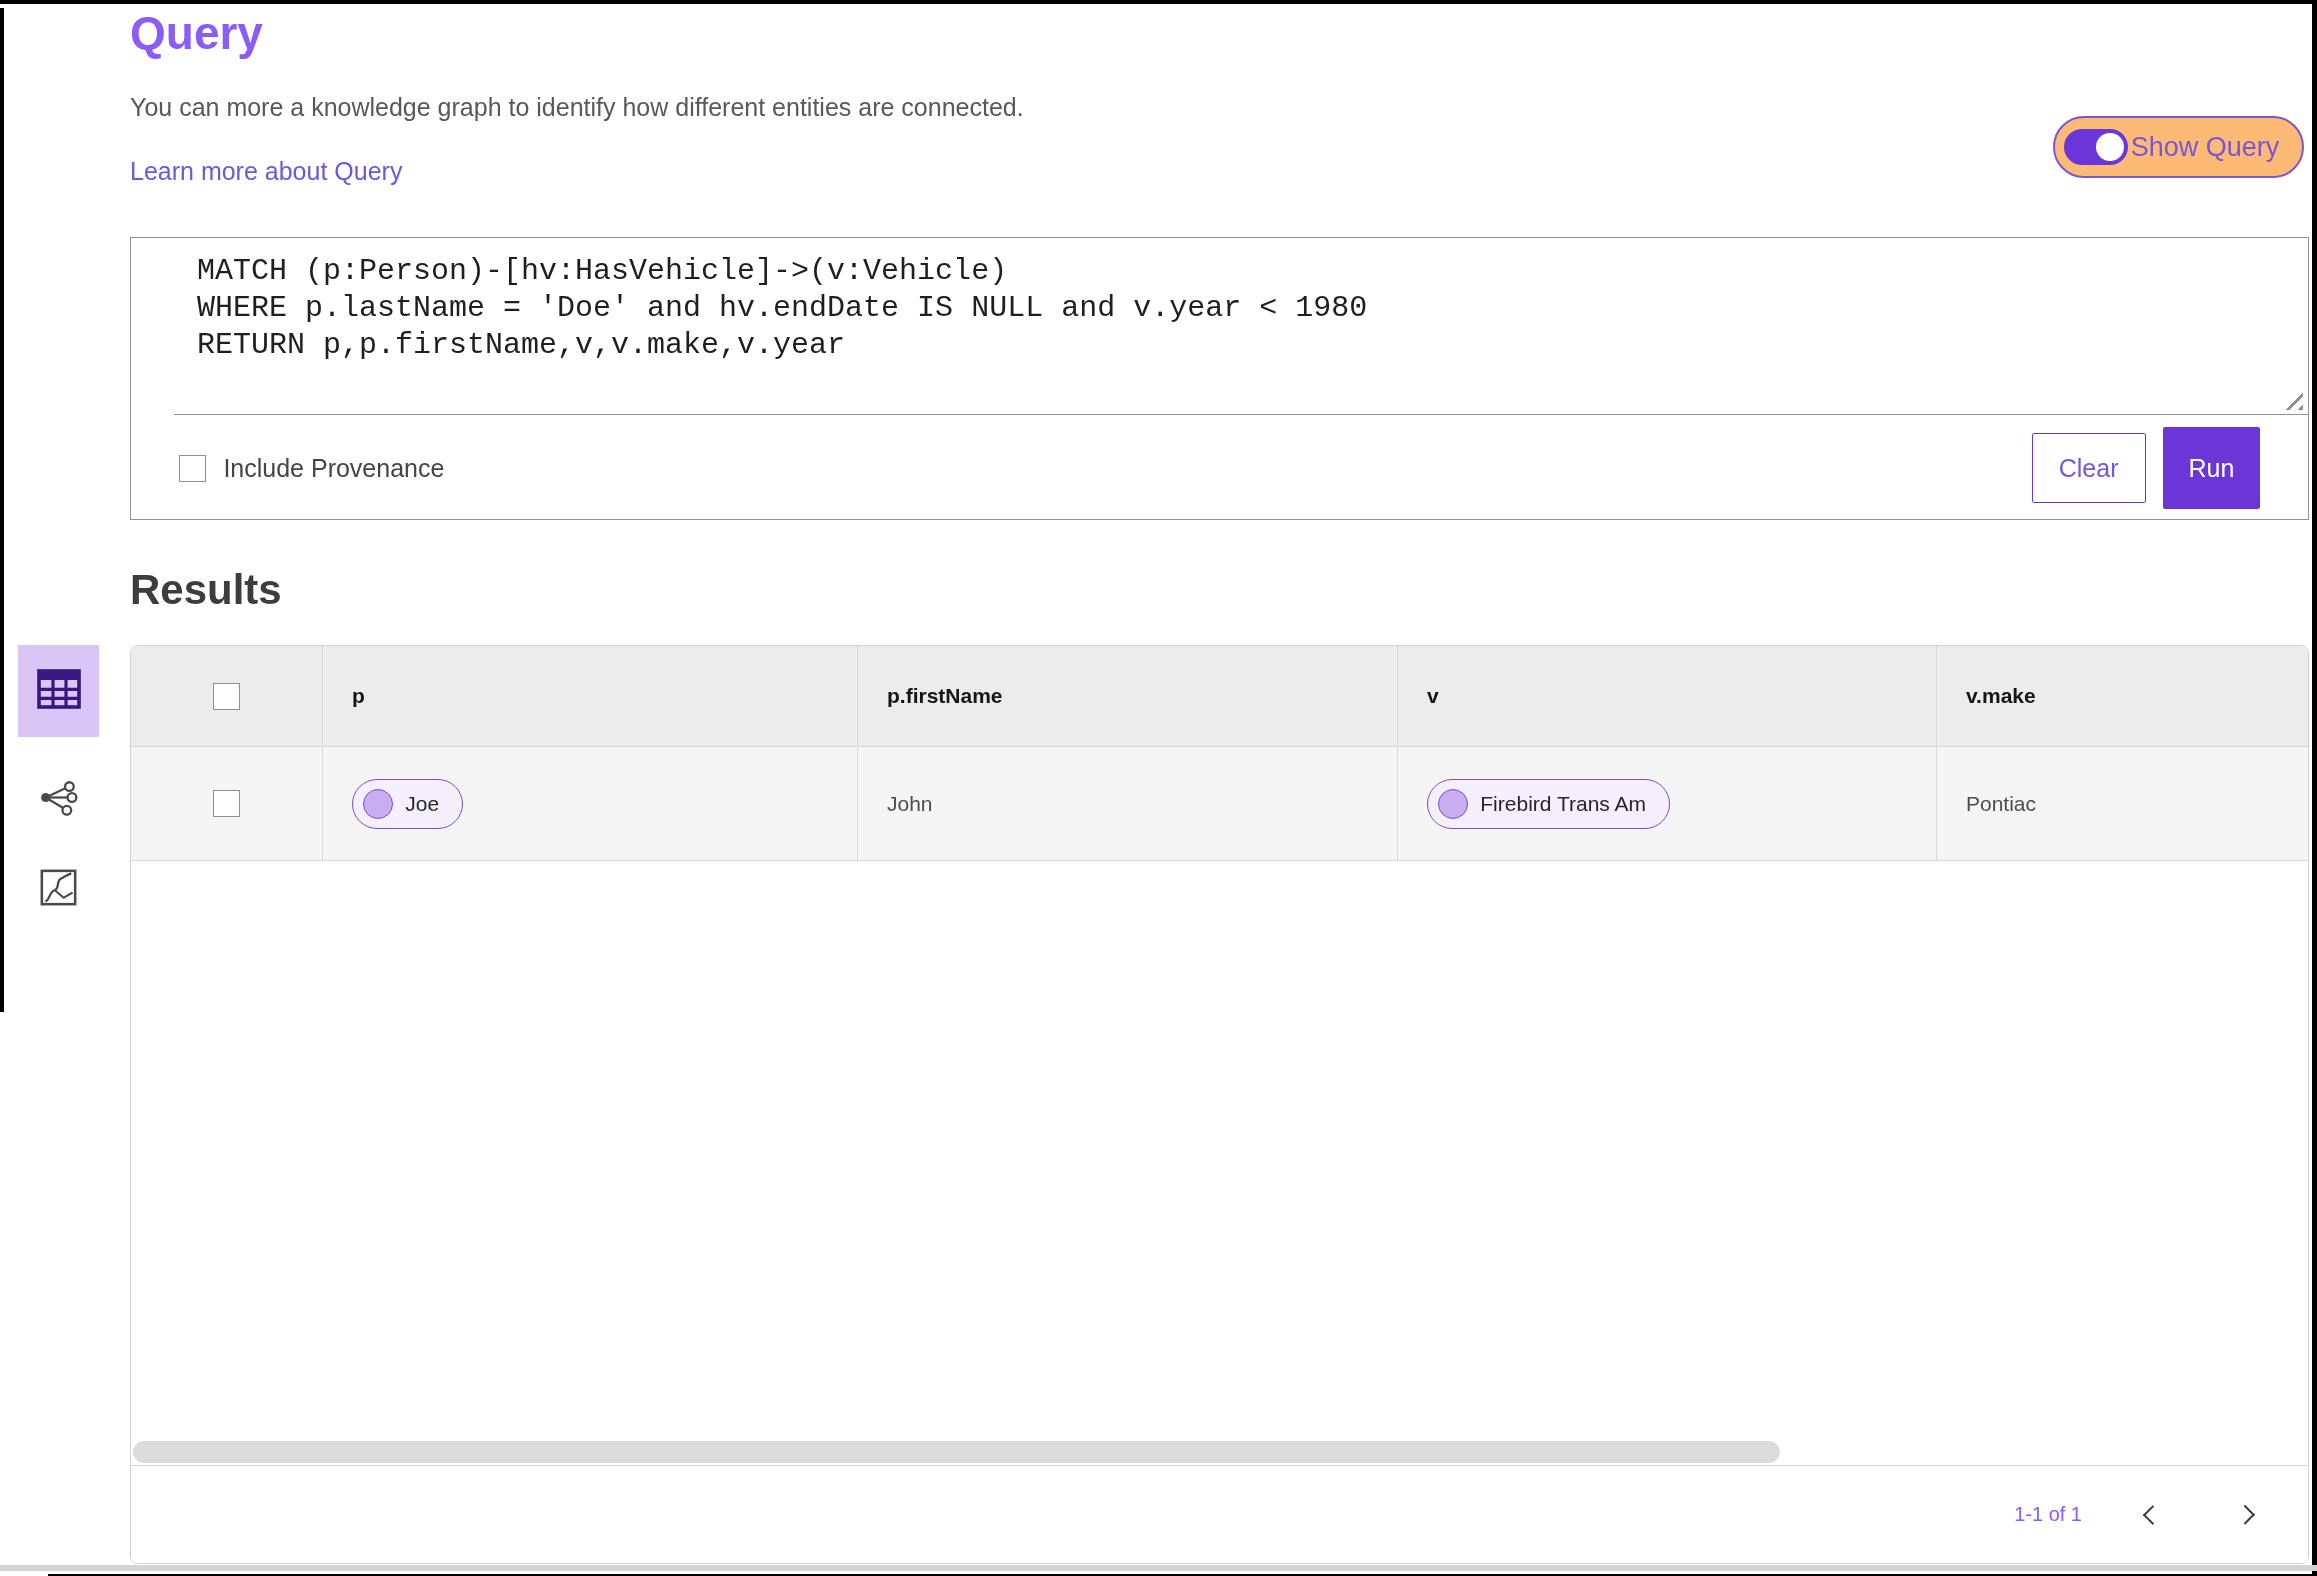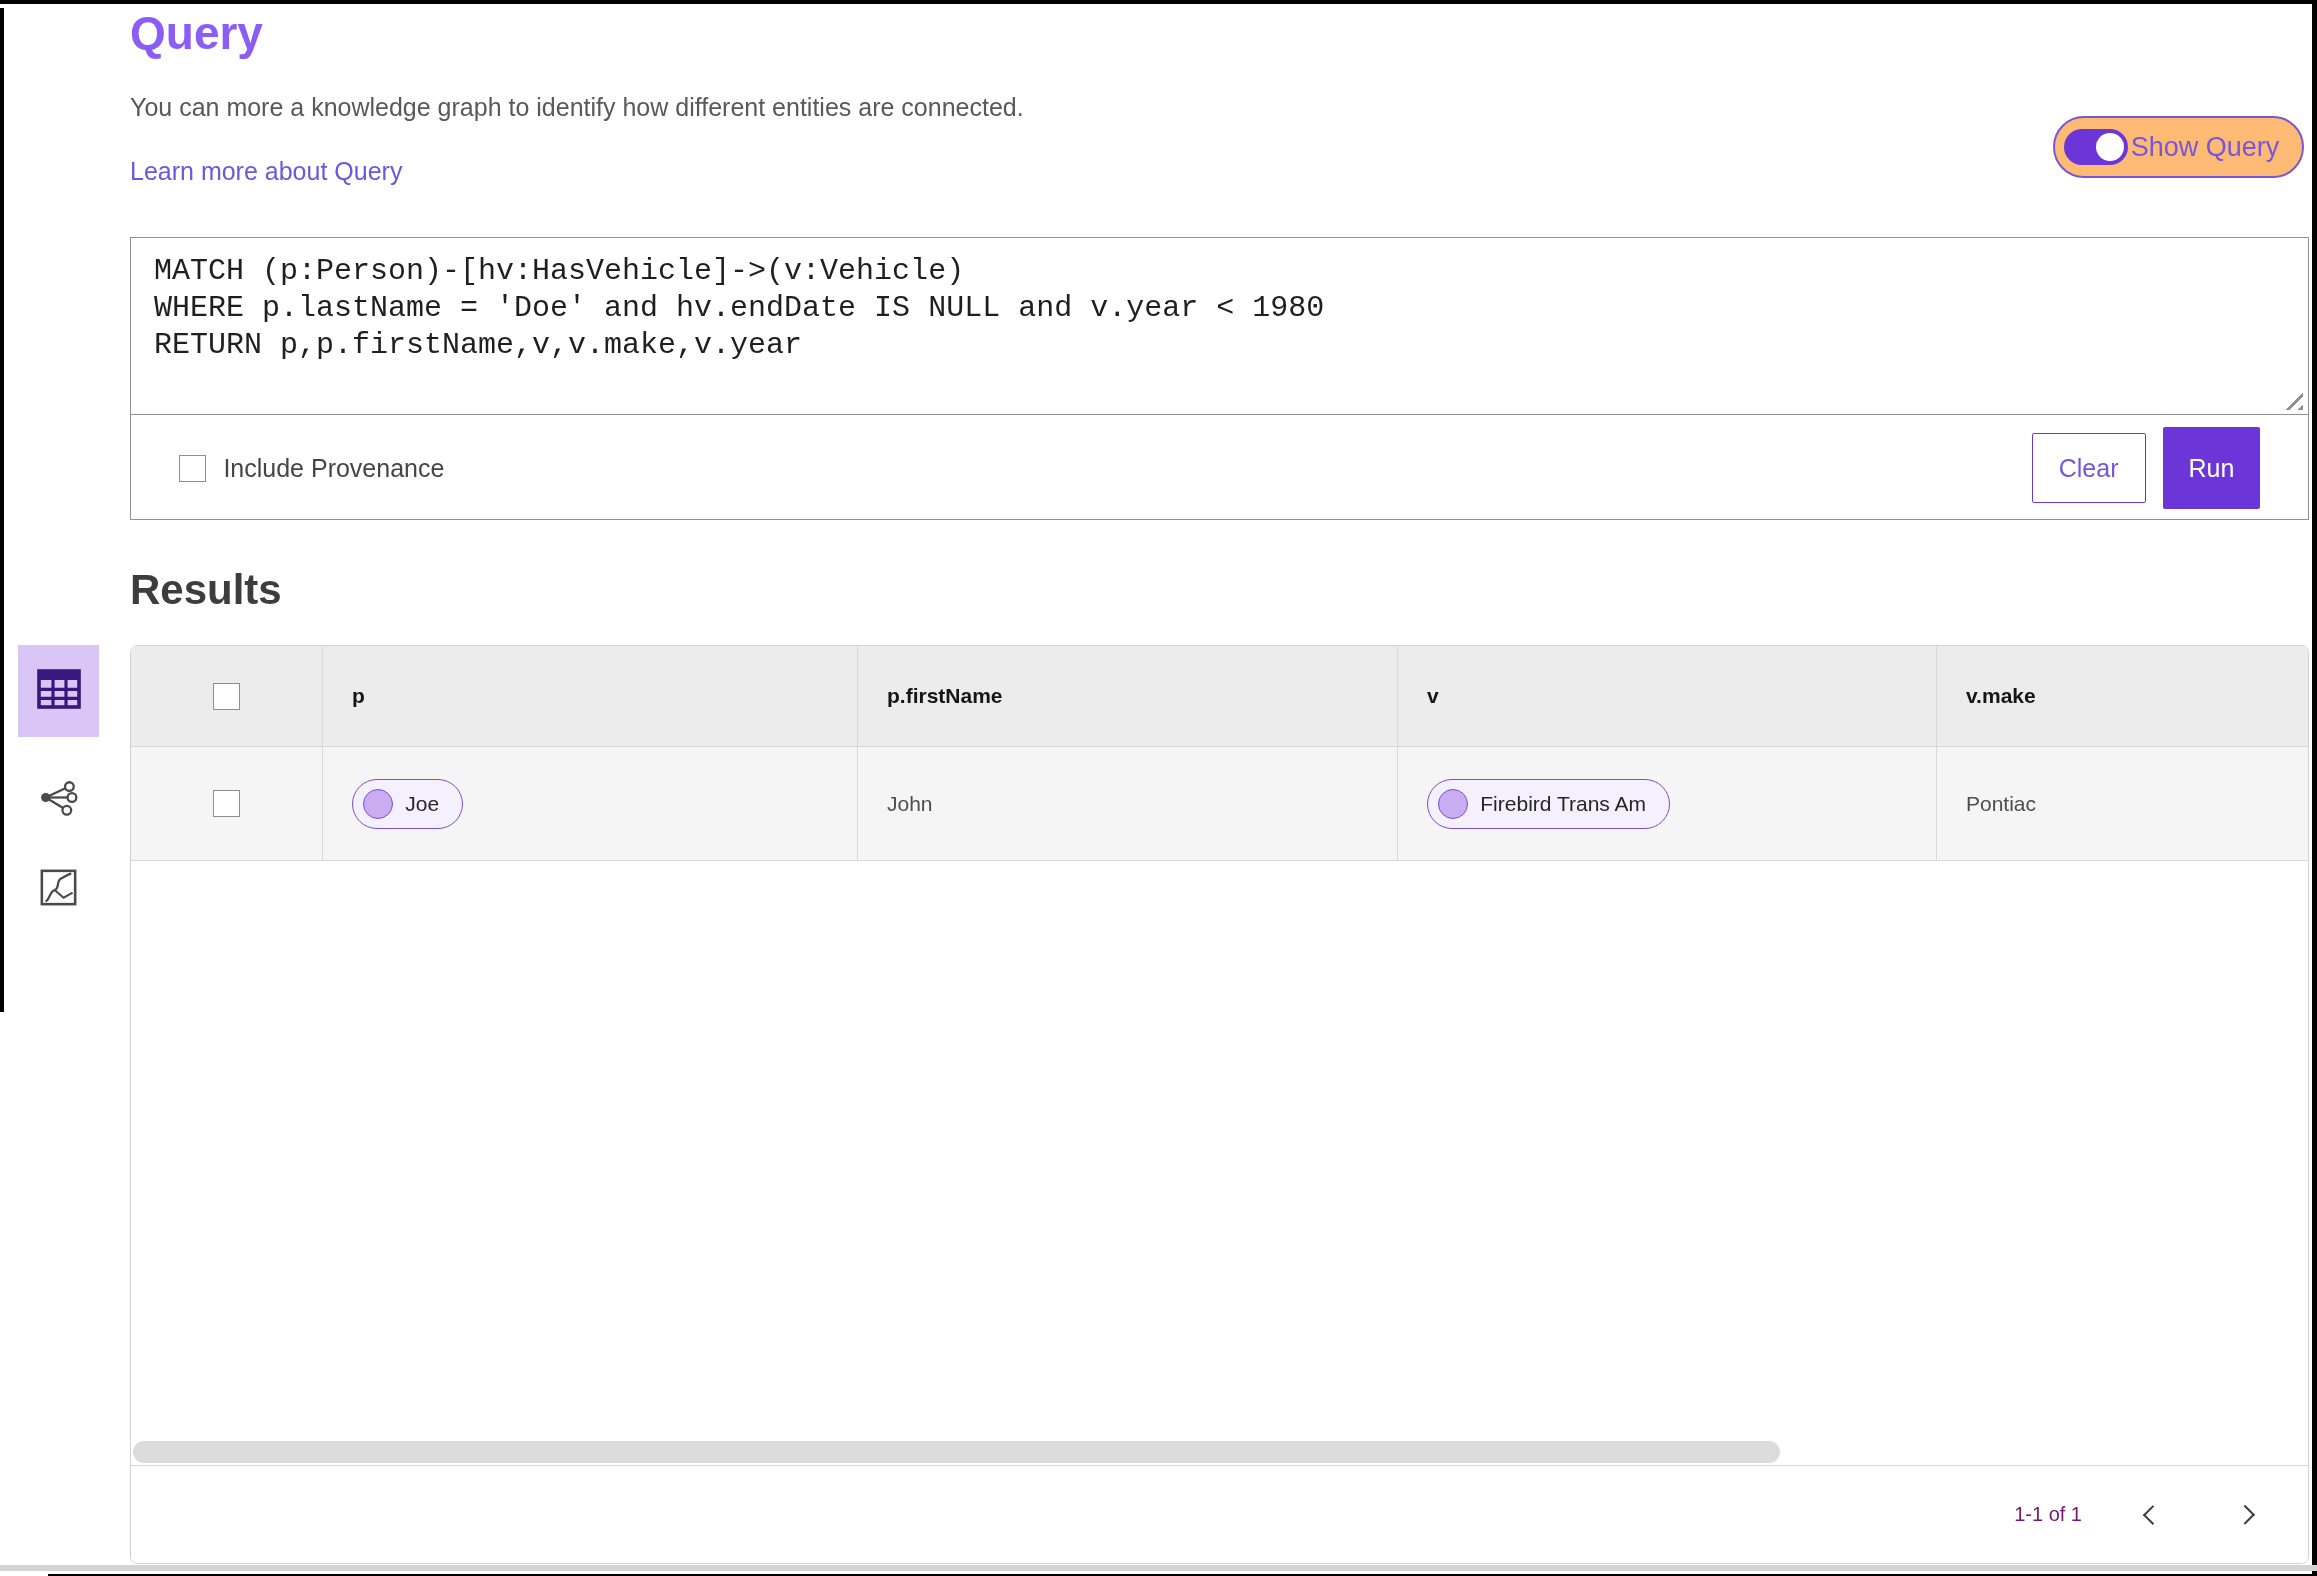--- a/index.html
+++ b/index.html
@@ -20,21 +20,21 @@
   .learn-link{left:130px;top:157px;font-size:25px;color:#6a58e0;cursor:pointer;text-decoration:none;}
 
   .show-query{left:2053px;top:116px;height:58px;border:2.9px solid #7b55d8;border-radius:32px;
     display:flex;align-items:center;gap:3px;padding:0 23px 0 8.7px;background:#fdba74;box-sizing:content-box;}
   .switch{width:64px;height:36px;border-radius:18.3px;background:#6c35d8;position:relative;flex:none;}
   .knob{position:absolute;right:3.9px;top:3.9px;width:28px;height:28px;border-radius:50%;background:#fff;}
   .show-query-label{font-size:27px;color:#7b55d8;white-space:nowrap;}
 
   
   .query-panel{left:130px;top:237px;width:2179px;height:283px;border:1.9px solid #919191;
-    box-sizing:border-box;background:#fff;}
+    box-sizing:border-box;background:#fff;padding-left:43px;}
   .query-code{display:block;width:100%;height:177px;box-sizing:border-box;border:none;
     border-bottom:1.9px solid #919191;outline:none;resize:none;overflow:hidden;
     padding:15.4px 29px 0 23px;background:#fff;
     font-family:"Liberation Mono","DejaVu Sans Mono",monospace;font-size:30px;line-height:37px;color:#1f1f1f;
     white-space:pre;}
   .resize-grip{position:absolute;right:4.8px;top:151px;width:21px;height:21px;
     background:repeating-linear-gradient(135deg,#8f8f8f 0 2.9px,transparent 2.9px 8.7px);
     clip-path:polygon(100% 0,100% 100%,0 100%);}
   .panel-footer{position:absolute;left:0;right:0;bottom:0;height:102px;display:flex;align-items:center;
     padding:0 48px;justify-content:flex-end;}
@@ -71,21 +71,21 @@
   .entity-pill{display:inline-flex;align-items:center;height:50px;border:1.9px solid #7a4ed2;border-radius:27px;
     background:#f5f0fd;padding:0 23px 0 9.7px;gap:12.6px;cursor:pointer;box-sizing:border-box;}
   .entity-dot{width:30px;height:30px;border-radius:50%;background:#c9adf0;border:1.9px solid #7a4ed2;box-sizing:border-box;flex:none;}
   .pill-label{font-size:21px;color:#262626;white-space:nowrap;}
 
   .tbody-empty{flex:1;background:#fff;position:relative;}
   .hscroll-thumb{position:absolute;left:1.9px;bottom:1.9px;width:1647px;height:22px;border-radius:11.6px;background:#dcdcdc;cursor:pointer;}
 
   .tfoot{height:97px;flex:none;background:#fff;border-top:1.9px solid #d6d6d6;display:flex;align-items:center;
     justify-content:flex-end;padding-right:42px;}
-  .range-label{font-size:20px;color:#701a75;}
+  .range-label{font-size:20px;color:#8b5cf6;}
   .pg-btn{width:42px;height:42px;margin-left:50px;display:flex;align-items:center;justify-content:center;cursor:pointer;background:none;border:none;padding:0;}
   .chev{width:13.5px;height:13.5px;border-style:solid;border-color:#3c3c3c;border-width:0;box-sizing:border-box;}
   .chev-left{border-left-width:2.9px;border-bottom-width:2.9px;transform:rotate(45deg);}
   .chev-right{border-right-width:2.9px;border-bottom-width:2.9px;transform:rotate(-45deg);}
 
   .page-hscroll{left:0;top:1565px;width:2317px;height:5.8px;background:#d4d4d4;}
 </style>
 </head>
 <body>
 

